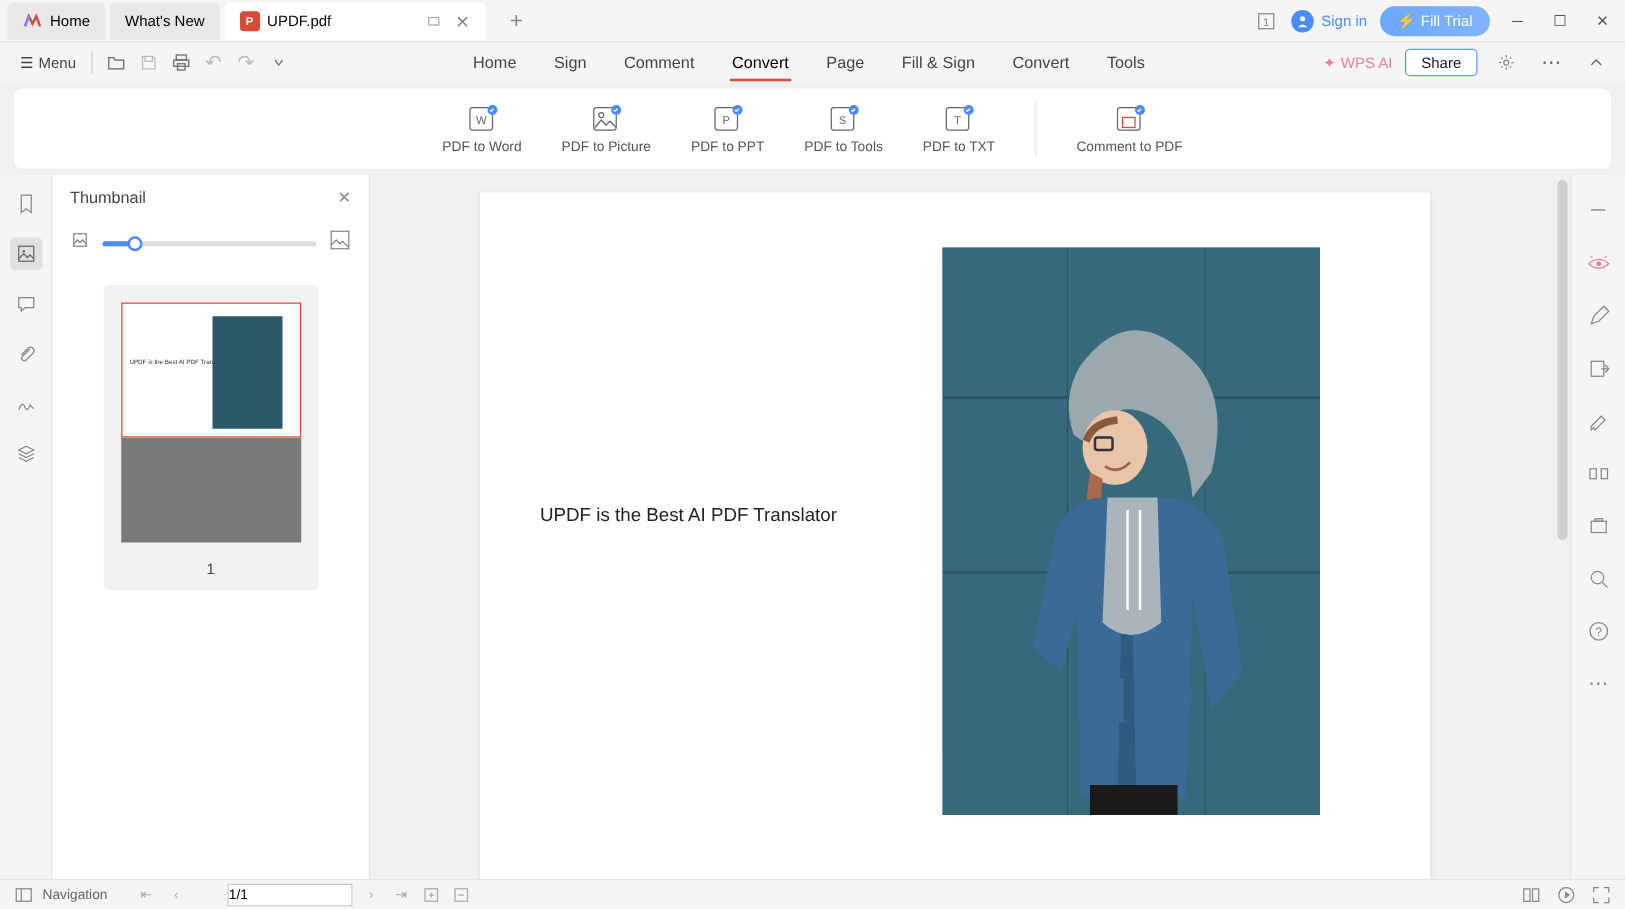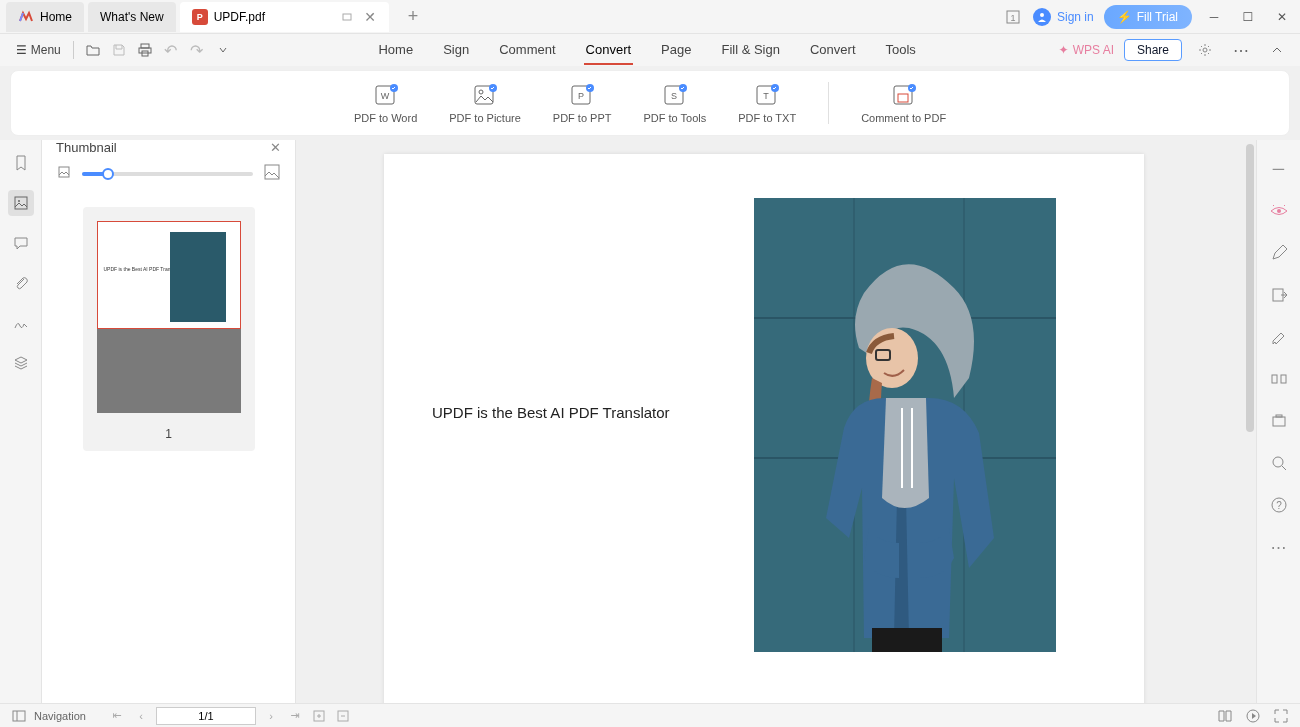--- a/index.html
+++ b/index.html
@@ -30,42 +30,42 @@
 .ribbon { height: 66px; background: #fff; margin: 4px 10px; border-radius: 8px; display: flex; align-items: center; justify-content: center; gap: 32px; border: 1px solid #eee; }
 .ribbon-item { display: flex; flex-direction: column; align-items: center; gap: 4px; font-size: 11px; color: #555; cursor: pointer; }
 .ribbon-icon { width: 26px; height: 26px; position: relative; }
 .ribbon-icon svg { width: 100%; height: 100%; }
 .ribbon-divider { width: 1px; height: 42px; background: #e0e0e0; }
 .workspace { flex: 1; display: flex; background: #f0f0f0; position: relative; }
 .leftbar { width: 42px; background: #f5f5f5; border-right: 1px solid #e4e4e4; display: flex; flex-direction: column; align-items: center; padding-top: 10px; gap: 14px; }
 .leftbar-icon { width: 26px; height: 26px; display: flex; align-items: center; justify-content: center; color: #888; border-radius: 4px; }
 .leftbar-icon.active { background: #e0e0e0; color: #555; }
 .thumb-panel { width: 254px; background: #fff; border-right: 1px solid #e4e4e4; display: flex; flex-direction: column; }
-.thumb-header { display: flex; justify-content: space-between; padding: 0 14px; font-size: 13px; color: #444; }
+.thumb-header { display: flex; justify-content: space-between; padding: 10px 14px; font-size: 13px; color: #444; }
 .thumb-controls { display: flex; align-items: center; padding: 8px 14px; gap: 10px; }
 .slider { flex: 1; height: 4px; background: #ddd; border-radius: 2px; position: relative; }
 .slider-fill { position: absolute; left: 0; top: 0; height: 100%; width: 15%; background: #4a8cff; border-radius: 2px; }
 .slider-thumb { position: absolute; left: 15%; top: -4px; width: 12px; height: 12px; background: #fff; border: 2px solid #4a8cff; border-radius: 50%; transform: translateX(-50%); }
 .thumb-card { margin: 14px auto; width: 172px; background: #f2f2f2; padding: 14px 14px 10px; border-radius: 4px; }
 .thumb-page { width: 100%; height: 108px; background: #fff; border: 1px solid #d74a3a; position: relative; display: flex; }
 .thumb-txt { font-size: 5px; color: #333; position: absolute; left: 6px; top: 44px; }
 .thumb-img { position: absolute; right: 14px; top: 10px; width: 56px; height: 90px; background: #2a5a6a; }
 .thumb-gray { width: 100%; height: 84px; background: #7a7a7a; }
 .thumb-num { text-align: center; font-size: 12px; color: #444; margin-top: 14px; }
 .doc-area { flex: 1; position: relative; overflow: hidden; }
 .page { position: absolute; left: 88px; top: 14px; width: 760px; height: 100%; background: #fff; box-shadow: 0 0 4px rgba(0,0,0,0.1); }
 .page-text { position: absolute; left: 48px; top: 250px; font-size: 15px; color: #222; }
 .page-img { position: absolute; left: 370px; top: 44px; width: 302px; height: 454px; background: linear-gradient(180deg, #2a5a6a 0%, #3a6a7a 100%); overflow: hidden; }
 .scrollbar-v { position: absolute; right: 2px; top: 4px; width: 8px; height: 288px; background: #cfcfcf; border-radius: 4px; }
 .rightbar { width: 44px; background: #f5f5f5; border-left: 1px solid #e4e4e4; display: flex; flex-direction: column; align-items: center; padding-top: 18px; gap: 20px; }
 .rb-icon { width: 22px; height: 22px; display: flex; align-items: center; justify-content: center; color: #888; }
 .rb-icon.pink { color: #e77fa0; }
 .statusbar { height: 24px; background: #f5f5f5; border-top: 1px solid #e4e4e4; display: flex; align-items: center; padding: 0 10px; font-size: 11px; color: #666; gap: 6px; }
 .statusbar-spacer { flex: 1; }
-.page-input { width: 100px; height: 18px; border: 1px solid #ccc; text-align: center; font-size: 11px; }
+.page-input { width: 100px; height: 18px; border: 1px solid #ccc; font-size: 11px; margin-left: 26px; }
 .nav-btn { width: 18px; height: 18px; display: flex; align-items: center; justify-content: center; color: #aaa; }
 .sb-right { display: flex; align-items: center; gap: 10px; }
 .pdf-icon { width: 16px; height: 16px; background: #d74a3a; border-radius: 3px; display: flex; align-items: center; justify-content: center; color: #fff; font-size: 9px; font-weight: bold; }
 .logo-w { display: flex; align-items: center; }
 .avatar-circle { width: 18px; height: 18px; background: #4a8cff; border-radius: 50%; display: flex; align-items: center; justify-content: center; }
 </style>
 </head>
 <body>
 
 <div class="titlebar">

